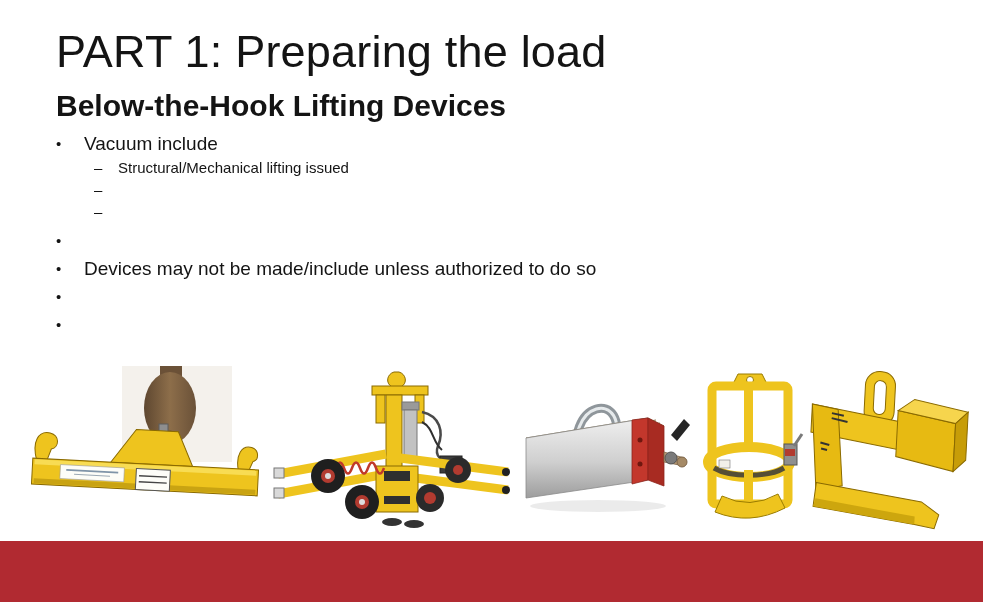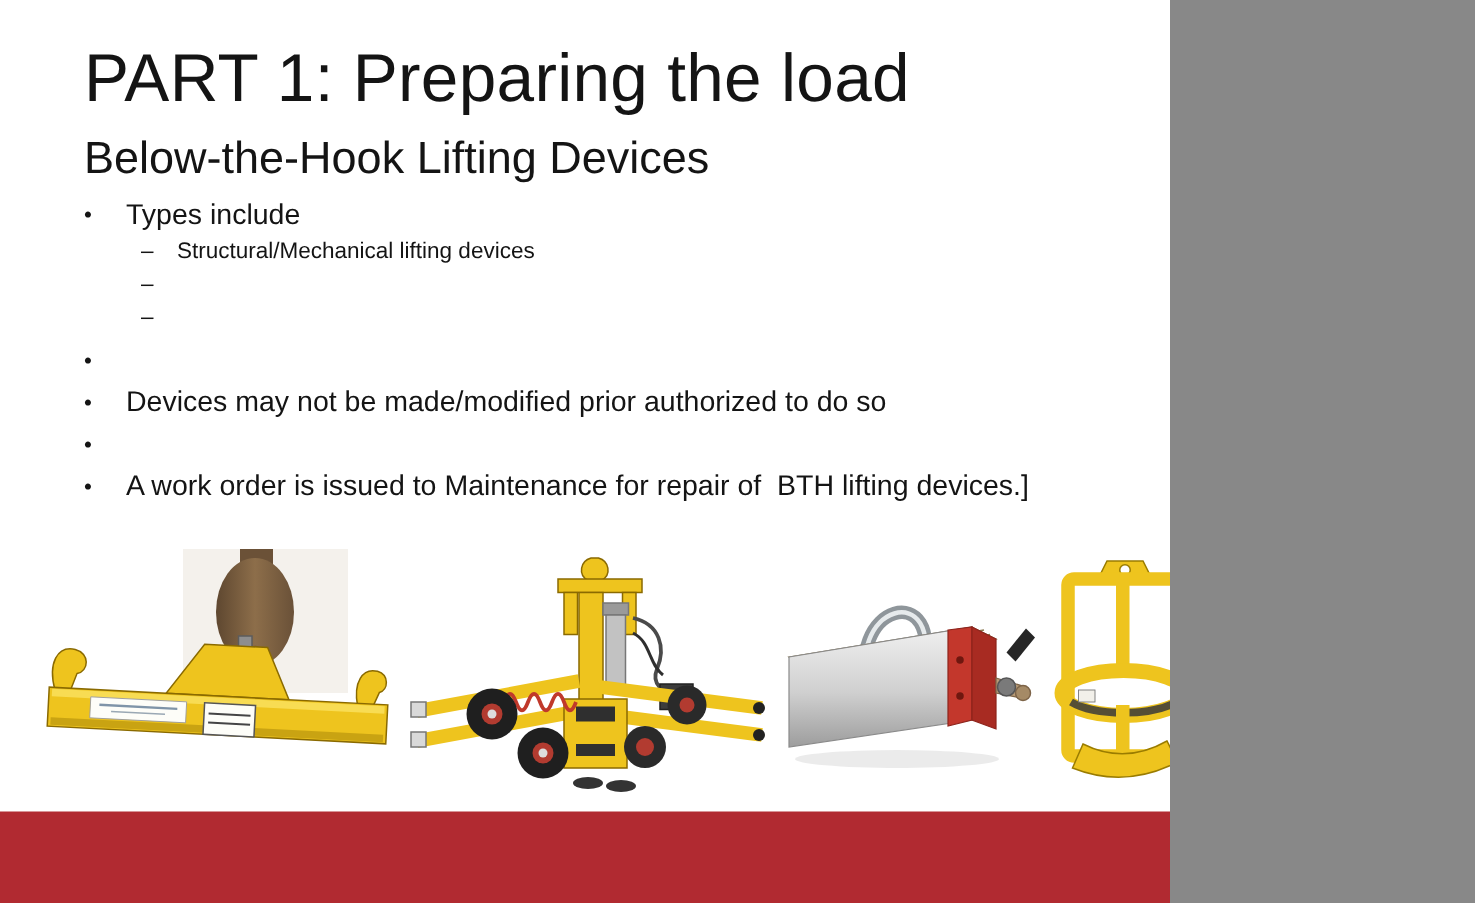--- a/index.html
+++ b/index.html
@@ -1,26 +1,26 @@
 <!DOCTYPE html>
 <html style="--footer-red: #B12A31; --device-yellow: #EEC41E; --magnet-red: #C3372C; --text-black: #141414;"><head>
 <meta charset="utf-8">
 <style>
   html,body{margin:0;padding:0;background:#888;}
   .slide{
-    position:relative; width:780px; height:602px; background:#ffffff;
+    position:relative; width:983px; height:602px; background:#ffffff;
     overflow:hidden; font-family:"Liberation Sans", sans-serif; color:var(--text-black,#141414);
   }
   .title{
     position:absolute; left:56px; top:27px; font-size:45px; line-height:50px;
     font-weight:400; letter-spacing:0.2px; white-space:nowrap;
   }
   .subtitle{
     position:absolute; left:56px; top:88px; font-size:30px; line-height:36px;
-    font-weight:400; white-space:nowrap;
+    font-weight:700; white-space:nowrap;
   }
   ul.bullets{
     position:absolute; left:56px; top:131px; width:870px;
     list-style:none; margin:0; padding:0;
   }
   ul.bullets li{display:flex; align-items:flex-start;}
   li.l1{font-size:19px; line-height:26px;}
   li.l1 .glyph{flex:0 0 28px; font-size:15px; line-height:26px;}
   li.l2{font-size:15px; line-height:22px; margin-left:38px;}
   li.l2 .glyph{flex:0 0 24px; font-size:15px;}
@@ -43,45 +43,44 @@
 <body>
 
 <div class="slide">
 
   <div class="title">PART 1: Preparing the load</div>
   <div class="subtitle">Below-the-Hook Lifting Devices</div>
 
   <ul class="bullets">
     <li class="l1">
       <span class="glyph">•</span>
-      <span class="bullet-text">Types include</span>
+      <span class="bullet-text">Vacuum include</span>
     </li>
     <li class="l2">
       <span class="glyph">–</span>
-      <span class="bullet-text">Structural/Mechanical lifting devices</span>
+      <span class="bullet-text">Structural/Mechanical lifting issued</span>
     </li>
     <li class="l2">
       <span class="glyph">–</span>
     </li>
     <li class="l2">
       <span class="glyph">–</span>
     </li>
     <li class="l1 main gap">
       <span class="glyph">•</span>
     </li>
     <li class="l1 main">
       <span class="glyph">•</span>
-      <span class="bullet-text">Devices may not be made/modified prior authorized to do so</span>
+      <span class="bullet-text">Devices may not be made/include unless authorized to do so</span>
     </li>
     <li class="l1 main">
       <span class="glyph">•</span>
     </li>
     <li class="l1 main">
       <span class="glyph">•</span>
-      <span class="bullet-text">A work order is issued to Maintenance for repair of  BTH lifting devices.]</span>
     </li>
   </ul>
 
   <div class="devices">
 
     <div class="device" style="left:26px; top:366px; width:238px; height:172px;">
       <svg viewBox="0 0 238 172">
         <defs>
           <linearGradient id="hookG" x1="0" y1="0" x2="1" y2="0">
             <stop offset="0" stop-color="#5e4730"></stop>

